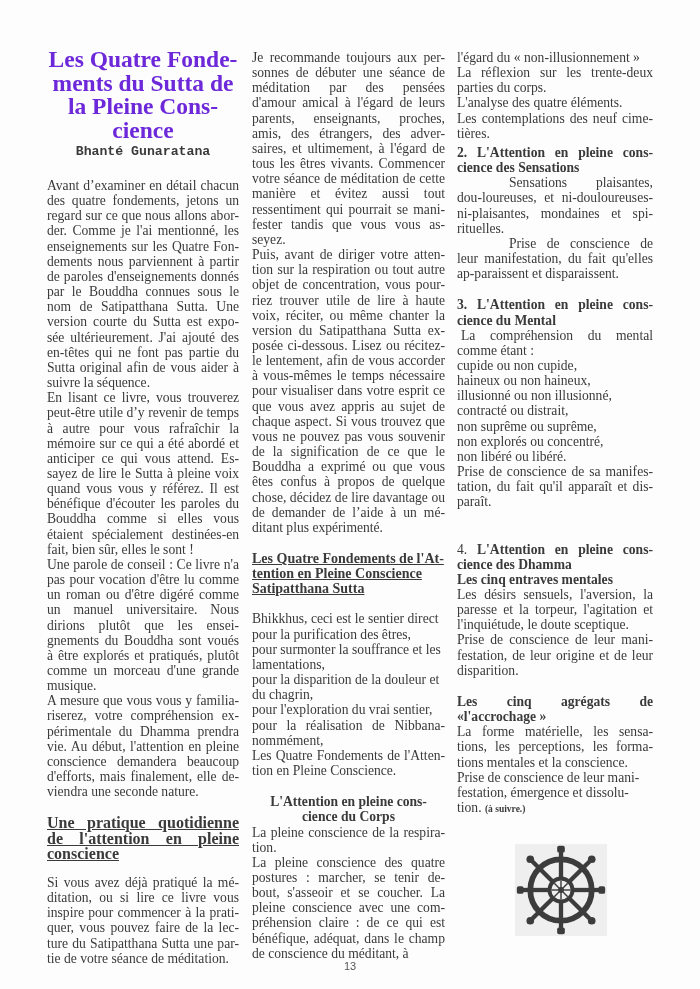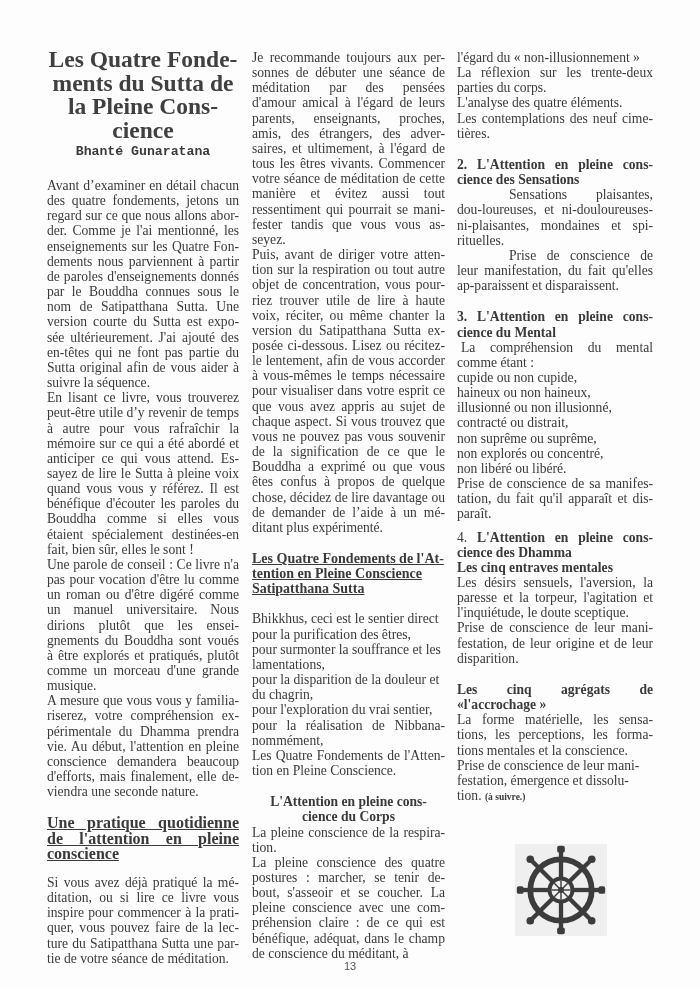--- a/index.html
+++ b/index.html
@@ -5,21 +5,21 @@
   html, body { margin: 0; padding: 0; background: #ffffff; }
   body { width: 700px; height: 989px; overflow: hidden; position: relative;
          font-family: "Liberation Serif", "DejaVu Serif", serif; color: #3a3a3a; }
   .page { position: absolute; left: 0; top: 0; width: 700px; height: 989px; background: #fdfdfd; }
   .col { position: absolute; top: 0; font-size: 13.6px; line-height: 15.15px; text-align: justify; hyphens: manual; }
   .col1 { left: 47px; width: 192px; }
   .col2 { left: 252px; width: 193px; }
   .col3 { left: 457px; width: 196px; }
   .col p { margin: 0; }
   .title { font-weight: bold; font-size: 23.5px; line-height: 23.5px; text-align: center;
-           color: #404040; margin: 0; position: absolute; top: 48px; left: 47px; width: 192px; }
+           color: #6d28d9; margin: 0; position: absolute; top: 48px; left: 47px; width: 192px; }
   .author { font-weight: bold; font-size: 13.2px; text-align: center; position: absolute;
             top: 144px; left: 47px; width: 192px; color: #3a3a3a; font-family: Liberation Mono, monospace; }
   .heading { font-weight: bold; margin: 0; }
   .u { text-decoration: underline; font-weight: bold; }
   .center { text-align: center; }
   .ind { text-indent: 52px; }
   .small { font-size: 9.5px; font-weight: bold; }
   .pageno { position: absolute; top: 960px; left: 0; width: 700px; text-align: center;
             font-family: "Liberation Sans", "DejaVu Sans", sans-serif; font-size: 11px; color: #555; }
   .wheel { position: absolute; left: 513px; top: 842px; width: 96px; height: 96px; }
@@ -64,38 +64,38 @@
     <p>La pleine conscience de la respira-tion.</p>
     <p>La pleine conscience des quatre postures : marcher, se tenir de-bout, s'asseoir et se coucher. La pleine conscience avec une com-préhension claire : de ce qui est bénéfique, adéquat, dans le champ de conscience du méditant, à</p>
   </div>
 
   <div class="col col3" style="top:50px;">
     <p class="left-only">l'égard du « non-illusionnement »</p>
     <p>La réflexion sur les trente-deux parties du corps.</p>
     <p>L'analyse des quatre éléments.</p>
     <p>Les contemplations des neuf cime-tières.</p>
 
-    <p class="heading" style="margin-top:16px;">2. L'Attention en pleine cons-cience des Sensations</p>
+    <p class="heading" style="margin-top:4px;">2. L'Attention en pleine cons-cience des Sensations</p>
     <p class="ind">Sensations plaisantes, dou-loureuses, et ni-douloureuses-ni-plaisantes, mondaines et spi-rituelles.</p>
     <p class="ind">Prise de conscience de leur manifestation, du fait qu'elles ap-paraissent et disparaissent.</p>
 
     <p class="heading" style="margin-top:16px;">3. L'Attention en pleine cons-cience du Mental</p>
     <p style="text-indent:4px;">La compréhension du mental comme étant :</p>
     <div>
       <p class="left-only">cupide ou non cupide,</p>
       <p class="left-only">haineux ou non haineux,</p>
       <p class="left-only">illusionné ou non illusionné,</p>
       <p class="left-only">contracté ou distrait,</p>
       <p class="left-only">non suprême ou suprême,</p>
       <p class="left-only">non explorés ou concentré,</p>
       <p class="left-only">non libéré ou libéré.</p>
     </div>
     <p>Prise de conscience de sa manifes-tation, du fait qu'il apparaît et dis-paraît.</p>
 
-    <p style="margin-top:8px;">
+    <p style="margin-top:32px;">
       <span>4.</span>
       <span class="heading">L'Attention en pleine cons-cience des Dhamma</span>
     </p>
     <p class="heading">Les cinq entraves mentales</p>
     <p class="ind" style="text-indent:0;">Les désirs sensuels, l'aversion, la paresse et la torpeur, l'agitation et l'inquiétude, le doute  sceptique.</p>
     <p>Prise de conscience de leur mani-festation, de leur origine et de leur disparition.</p>
     <p class="heading" style="margin-top:16px; text-align-last:left;">Les cinq agrégats de «l'accrochage »</p>
     <p>La forme matérielle, les sensa-tions, les perceptions, les forma-tions mentales et la conscience.</p>
     <p style="text-align:left;">
       <span>Prise de conscience de leur mani-festation, émergence et dissolu-tion.</span>

